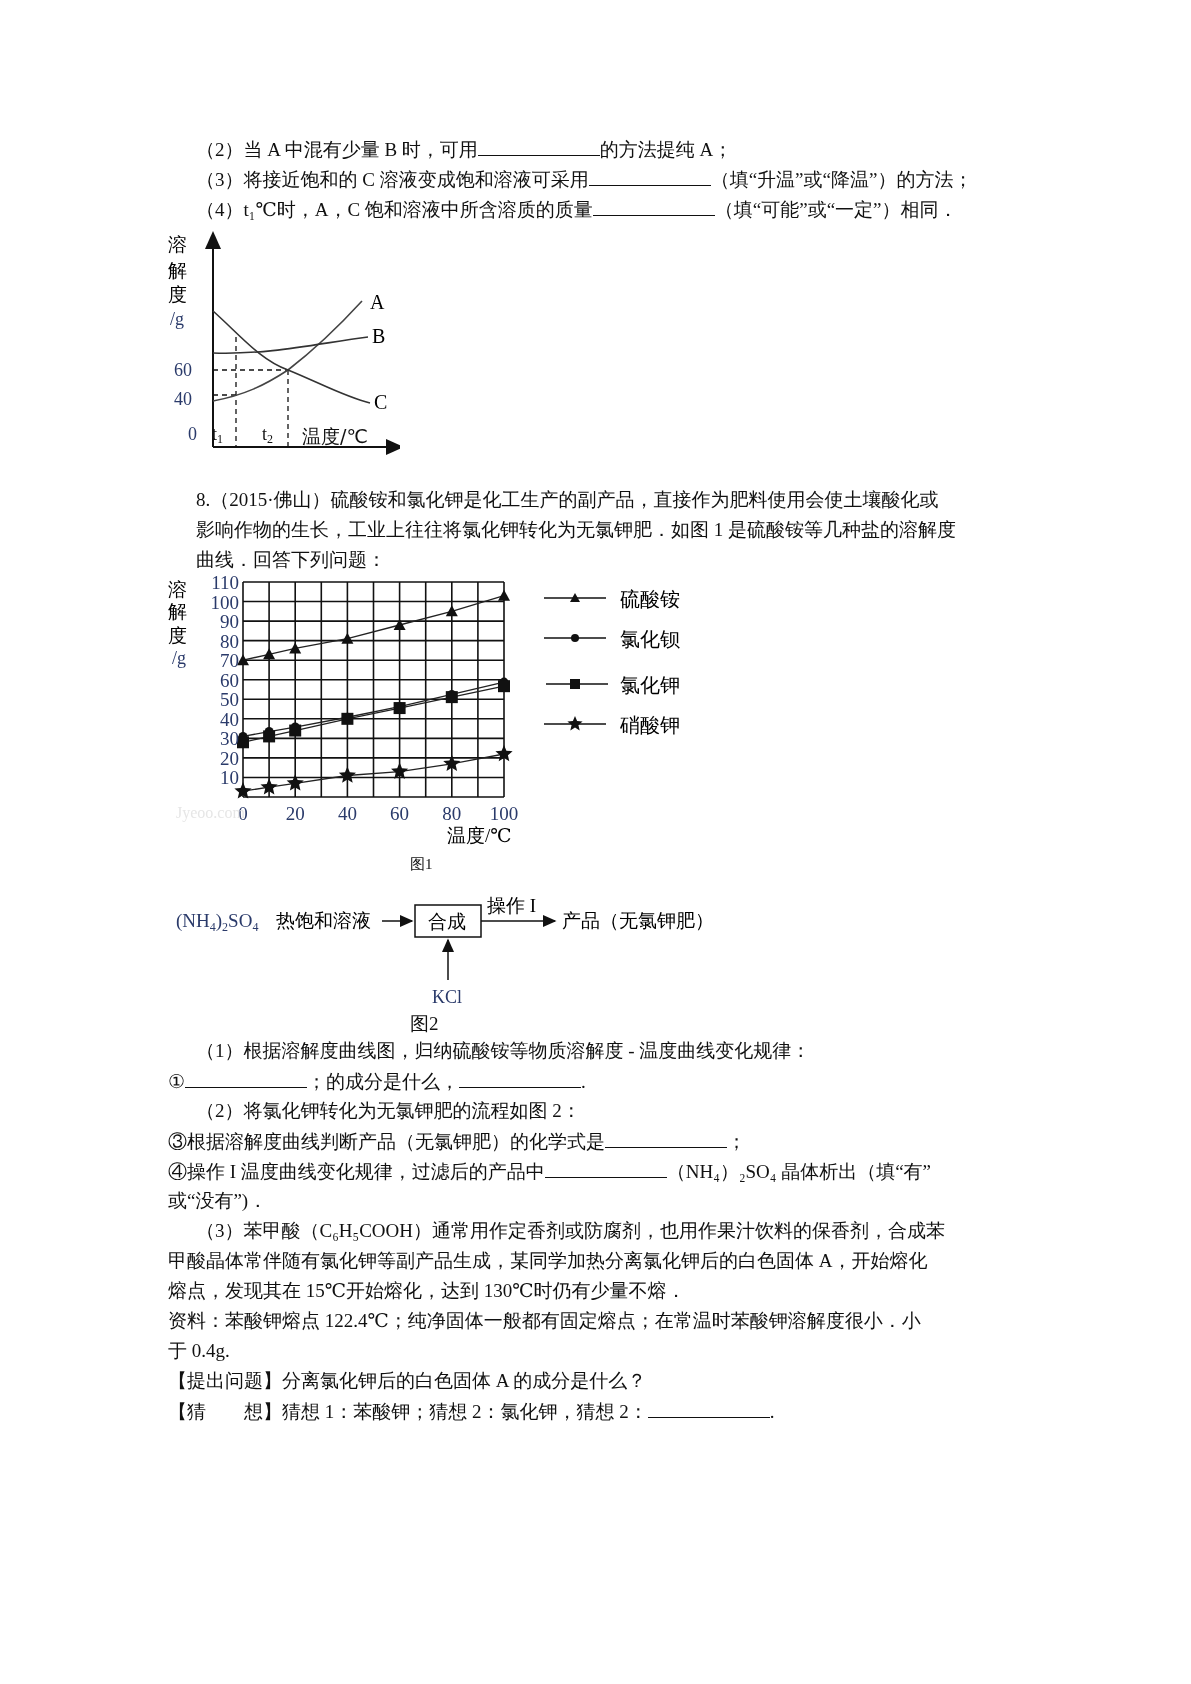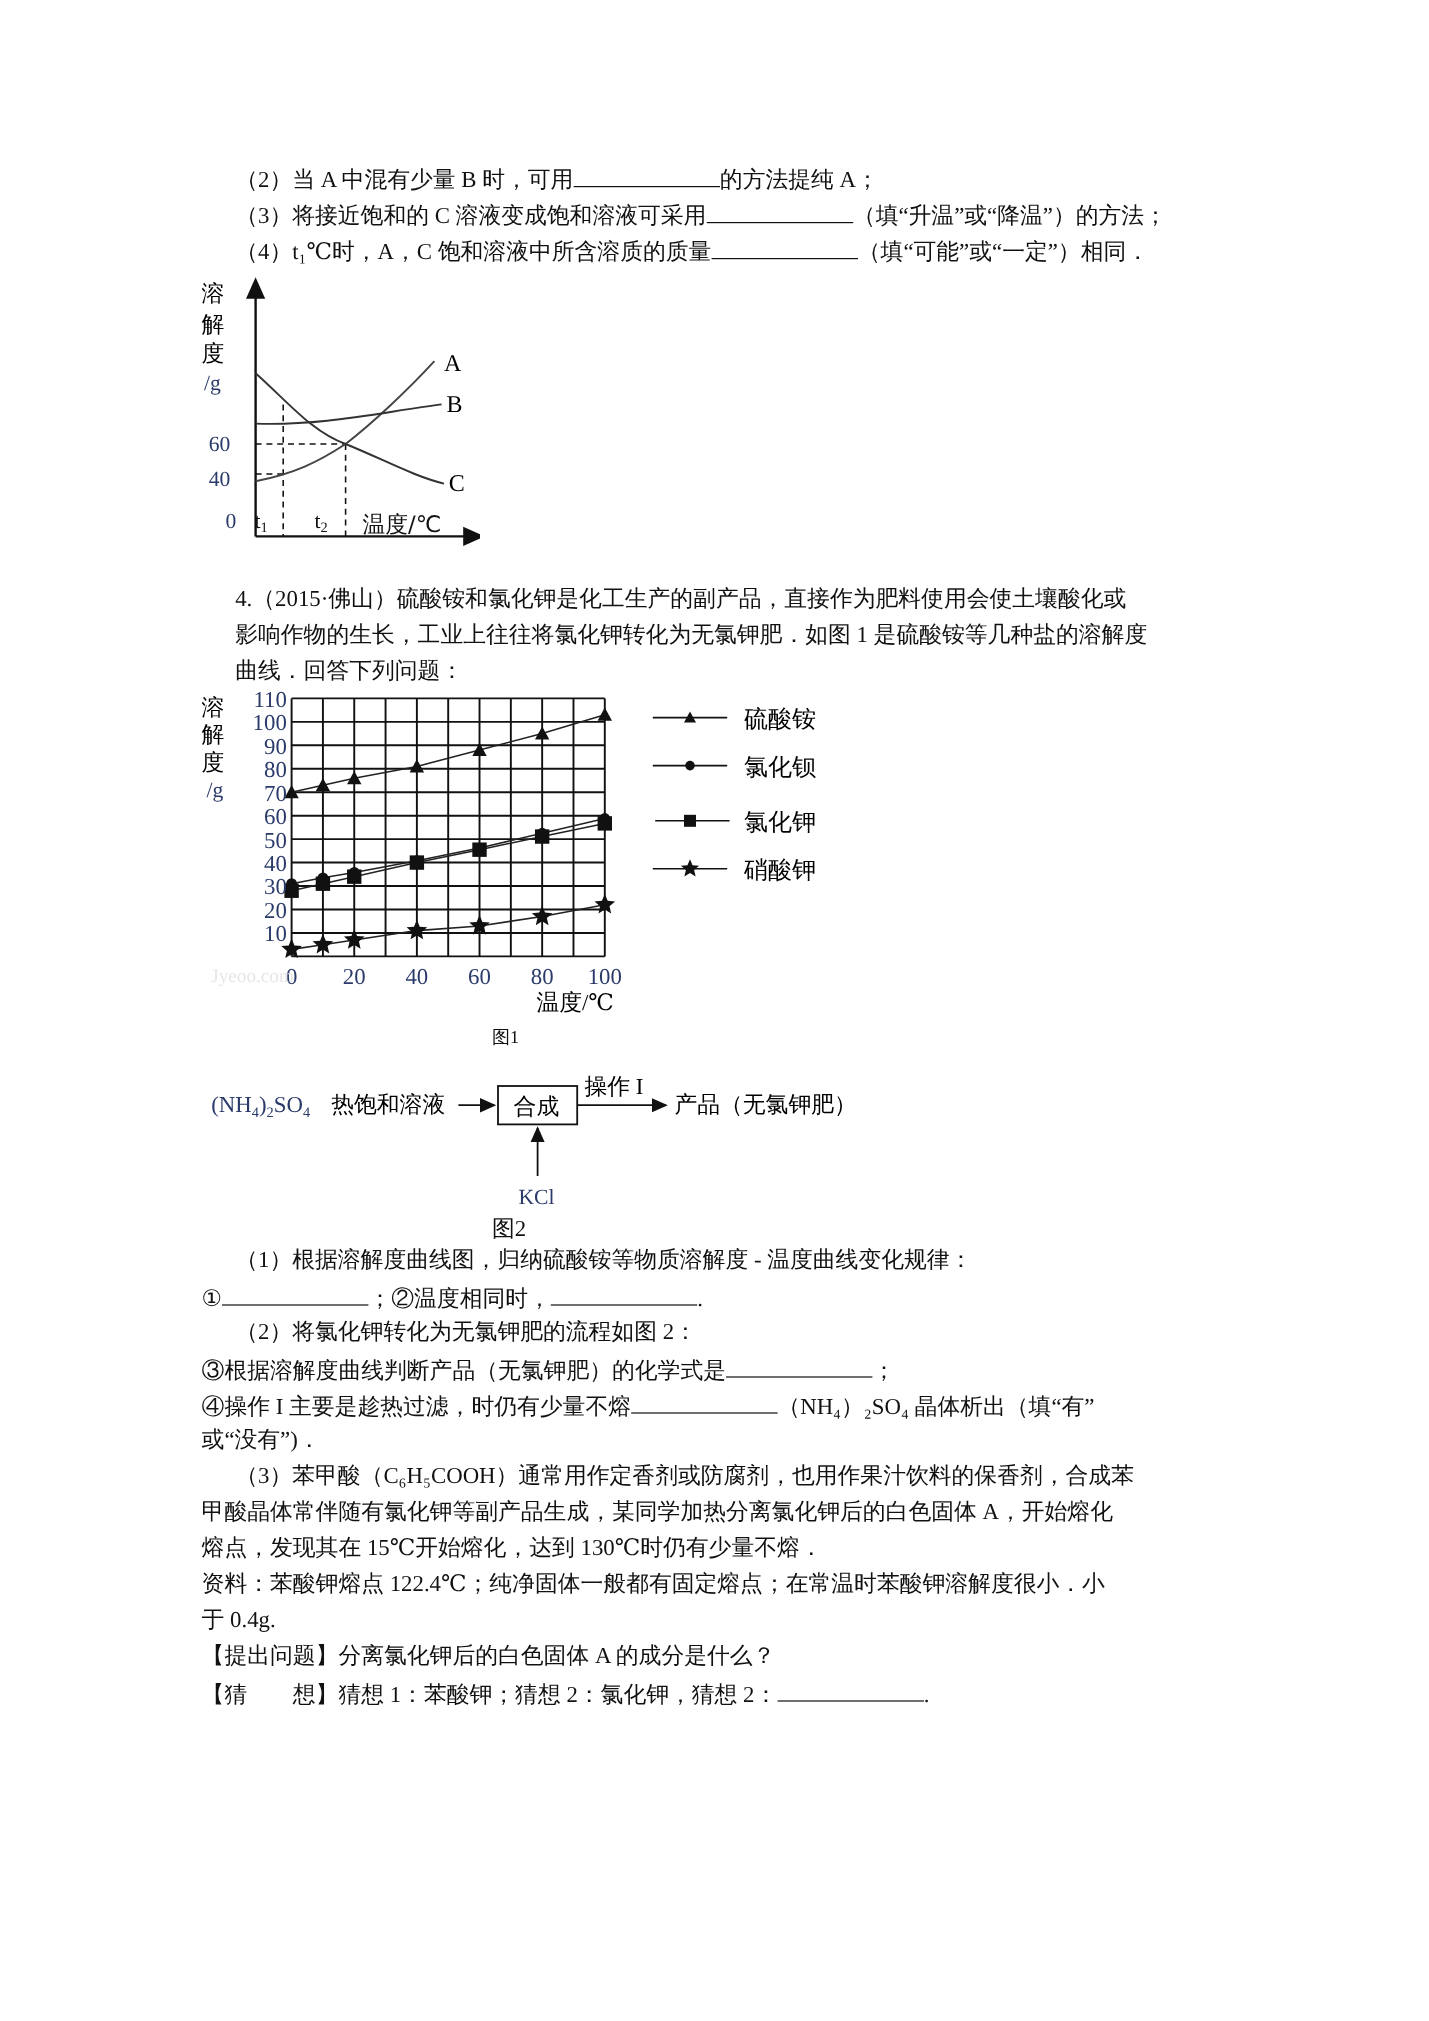--- a/index.html
+++ b/index.html
@@ -59,21 +59,21 @@
 </svg>
 
 <svg class="svgfig" style="left:160px;top:455px" width="260" height="28" viewBox="0 0 260 28">
   <text x="28" y="-2" font-size="18" fill="#2a3a6a">0</text>
 </svg>
 <div style="position:absolute;left:188px;top:424px;font-size:18px;color:#2a3a6a">0</div>
 <div style="position:absolute;left:212px;top:424px;font-size:18px;color:#111"><span>t</span><sub>1</sub></div>
 <div style="position:absolute;left:262px;top:424px;font-size:18px;color:#111"><span>t</span><sub>2</sub></div>
 <div style="position:absolute;left:302px;top:424px;font-size:19px;font-family:'DejaVu Sans',sans-serif">温度/℃</div>
 
-<div class="line" style="top:488px">4.（2015·佛山）硫酸铵和氯化钾是化工生产的副产品，直接作为肥料使用会使土壤酸化或</div>
+<div class="line" style="top:488px">8.（2015·佛山）硫酸铵和氯化钾是化工生产的副产品，直接作为肥料使用会使土壤酸化或</div>
 <div class="line" style="top:518px">影响作物的生长，工业上往往将氯化钾转化为无氯钾肥．如图 1 是硫酸铵等几种盐的溶解度</div>
 <div class="line" style="top:548px">曲线．回答下列问题：</div>
 
 <svg id="fig1" class="svgfig" style="left:160px;top:575px" width="560" height="300" viewBox="160 575 560 300">
   <g id="fig1-grid">
       <line x1="243" y1="797" x2="243" y2="582" stroke="#111" stroke-width="1.6"></line>
       <line x1="269.1" y1="797" x2="269.1" y2="582" stroke="#111" stroke-width="1.6"></line>
       <line x1="295.2" y1="797" x2="295.2" y2="582" stroke="#111" stroke-width="1.6"></line>
       <line x1="321.3" y1="797" x2="321.3" y2="582" stroke="#111" stroke-width="1.6"></line>
       <line x1="347.4" y1="797" x2="347.4" y2="582" stroke="#111" stroke-width="1.6"></line>
@@ -189,28 +189,28 @@
   <text x="327" y="27" font-size="19" class="sans">操作 I</text>
   <line x1="321" y1="36" x2="395" y2="36" stroke="#111" stroke-width="1.5" marker-end="url(#arr2)"></line>
   <text x="402" y="42" font-size="19" class="sans">产品（无氯钾肥）</text>
   <line x1="288" y1="95" x2="288" y2="55" stroke="#111" stroke-width="1.5" marker-end="url(#arr2)"></line>
   <text x="272" y="118" font-size="18" fill="#2a3a6a">KCl</text>
 </svg>
 <div style="position:absolute;left:410px;top:1011px;font-size:19px;font-family:Liberation Serif, serif">图2</div>
 
 <div class="line" style="top:1039px">（1）根据溶解度曲线图，归纳硫酸铵等物质溶解度 - 温度曲线变化规律：</div>
 <div class="line" style="top:1069px;left:168px">
-  <span>①</span><span class="blank" style="width:122px"></span><span>；②温度相同时，</span><span class="blank" style="width:122px"></span><span>.</span>
+  <span>①</span><span class="blank" style="width:122px"></span><span>；的成分是什么，</span><span class="blank" style="width:122px"></span><span>.</span>
 </div>
 <div class="line" style="top:1099px">（2）将氯化钾转化为无氯钾肥的流程如图 2：</div>
 <div class="line" style="top:1129px;left:168px">
   <span>③根据溶解度曲线判断产品（无氯钾肥）的化学式是</span><span class="blank" style="width:122px"></span><span>；</span>
 </div>
 <div class="line" style="top:1159px;left:168px">
-  <span>④操作 I 主要是趁热过滤，时仍有少量不熔</span><span class="blank" style="width:122px"></span><span>（NH₄）₂SO₄ 晶体析出（填“有”</span>
+  <span>④操作 I 温度曲线变化规律，过滤后的产品中</span><span class="blank" style="width:122px"></span><span>（NH₄）₂SO₄ 晶体析出（填“有”</span>
 </div>
 <div class="line" style="top:1189px;left:168px">或“没有”)．</div>
 <div class="line" style="top:1219px">（3）苯甲酸（C₆H₅COOH）通常用作定香剂或防腐剂，也用作果汁饮料的保香剂，合成苯</div>
 <div class="line" style="top:1249px;left:168px">甲酸晶体常伴随有氯化钾等副产品生成，某同学加热分离氯化钾后的白色固体 A，开始熔化</div>
 <div class="line" style="top:1279px;left:168px">熔点，发现其在 15℃开始熔化，达到 130℃时仍有少量不熔．</div>
 <div class="line" style="top:1309px;left:168px">资料：苯酸钾熔点 122.4℃；纯净固体一般都有固定熔点；在常温时苯酸钾溶解度很小．小</div>
 <div class="line" style="top:1339px;left:168px">于 0.4g.</div>
 <div class="line" style="top:1369px;left:168px">【提出问题】分离氯化钾后的白色固体 A 的成分是什么？</div>
 <div class="line" style="top:1399px;left:168px">
   <span>【猜　　想】猜想 1：苯酸钾；猜想 2：氯化钾，猜想 2：</span><span class="blank" style="width:122px"></span><span>.</span>

